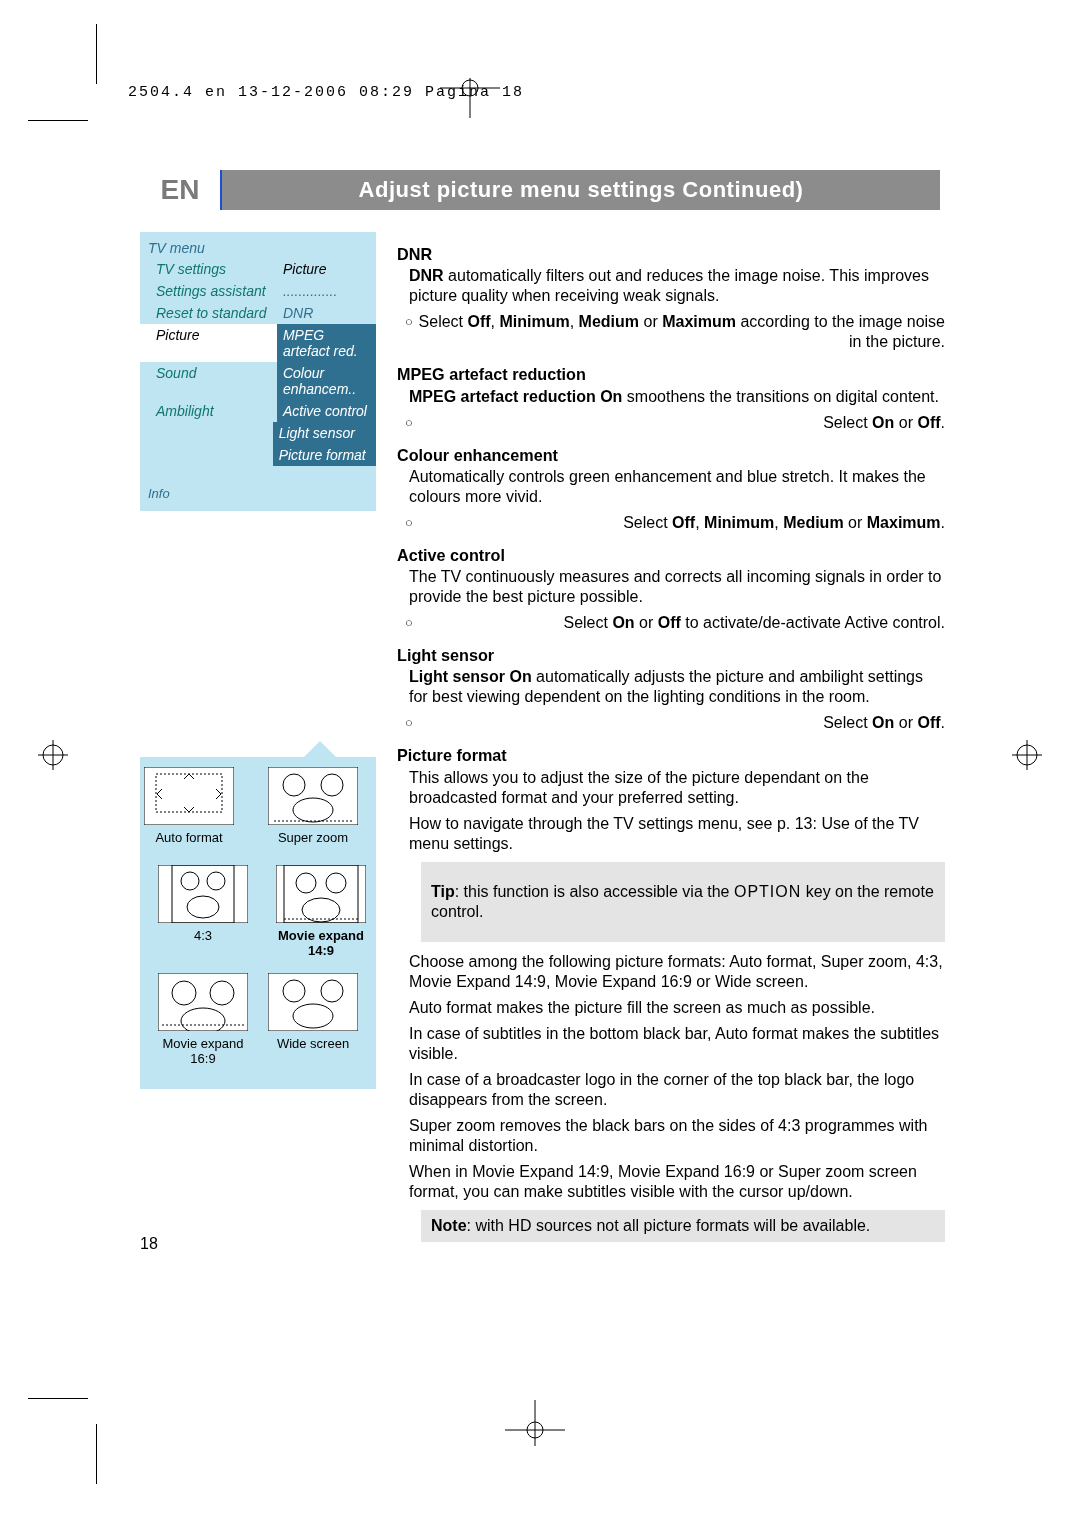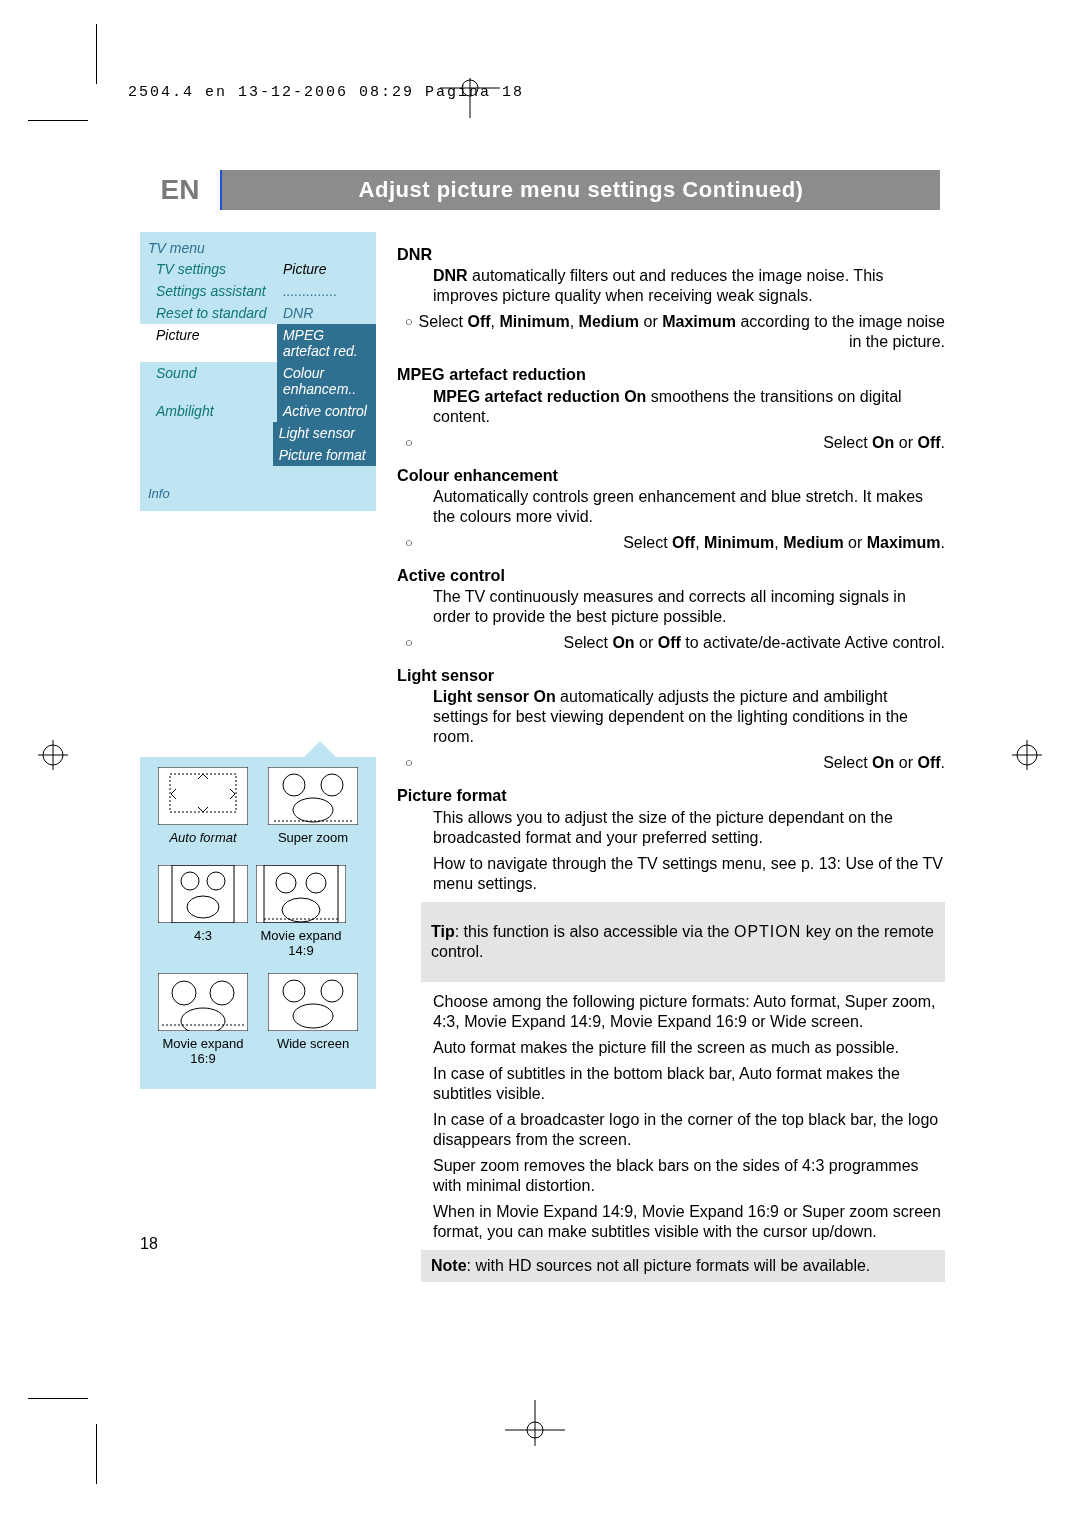--- a/index.html
+++ b/index.html
@@ -57,21 +57,21 @@
   .tv-menu-title { color:#2F6F8F; padding:4px 8px 2px; font-size:14px; }
   .tv-menu-sub { padding-left:16px; }
   .tv-menu-info { color:#2F6F8F; padding:6px 8px; font-size:13px; }
 
   
   .content {
     position:absolute; top:232px; left:397px; width:548px;
     font-size:16px; line-height:1.25;
   }
   .sec-head { font-weight:bold; margin-top:12px; margin-bottom:2px; font-size:16.2px; }
-  .para { margin-left:36px; margin-bottom:6px; }
+  .para { margin-left:12px; margin-bottom:6px; }
   .bullet-row { display:flex; margin-left:4px; margin-bottom:6px; }
   .bullet-mark { width:16px; flex:0 0 16px; font-size:13px; line-height:20px; color:#000; text-align:center; }
   .bullet-text { flex:1;text-align:right; }
   .tipbox {
     background:#E4E4E4; padding:20px 10px; margin:8px 0 10px 24px;
   }
   .notebox {
     background:#E4E4E4; padding:6px 10px; margin:8px 0 0 24px;
   }
 
@@ -161,21 +161,21 @@
   </div>
   <div class="tv-menu-row">
     <div class="tv-menu-left"></div>
     <div class="tv-menu-right sel">Picture format</div>
   </div>
   <div style="height:14px;"></div>
   <div class="tv-menu-info">Info</div>
 </div>
 
 <div class="pf-panel">
-  <div class="pf-cell" style="top:10px; left:14px;font-style:italic;">
+  <div class="pf-cell" style="top:10px; left:0;">
     <svg width="90" height="58" viewBox="0 0 90 58">
       <rect x="0" y="0" width="90" height="58" fill="#fff" stroke="#000"></rect>
       <rect x="12" y="7" width="66" height="38" fill="none" stroke="#000" stroke-dasharray="2,2"></rect>
       <path d="M40 12 l5 -5 l5 5 M40 40 l5 5 l5 -5 M18 22 l-5 5 l5 5 M72 22 l5 5 l-5 5" fill="none" stroke="#000"></path>
     </svg>
     <div class="lbl">Auto format</div>
   </div>
   <div class="pf-cell" style="top:10px; left:124px;">
     <svg width="90" height="58" viewBox="0 0 90 58">
       <rect x="0" y="0" width="90" height="58" fill="#fff" stroke="#000"></rect>
@@ -190,21 +190,21 @@
   <div class="pf-cell" style="top:108px; left:14px;">
     <svg width="90" height="58" viewBox="0 0 90 58">
       <rect x="0" y="0" width="90" height="58" fill="#fff" stroke="#000"></rect>
       <rect x="14" y="0" width="62" height="58" fill="none" stroke="#000"></rect>
       <circle cx="32" cy="16" r="9" fill="none" stroke="#000"></circle>
       <circle cx="58" cy="16" r="9" fill="none" stroke="#000"></circle>
       <ellipse cx="45" cy="42" rx="16" ry="11" fill="none" stroke="#000"></ellipse>
     </svg>
     <div class="lbl">4:3</div>
   </div>
-  <div class="pf-cell" style="top:108px; left:112px;">
+  <div class="pf-cell" style="top:108px; left:132px;font-weight:bold;">
     <svg width="90" height="58" viewBox="0 0 90 58">
       <rect x="0" y="0" width="90" height="58" fill="#fff" stroke="#000"></rect>
       <rect x="8" y="0" width="74" height="58" fill="none" stroke="#000"></rect>
       <circle cx="30" cy="18" r="10" fill="none" stroke="#000"></circle>
       <circle cx="60" cy="18" r="10" fill="none" stroke="#000"></circle>
       <ellipse cx="45" cy="45" rx="19" ry="12" fill="none" stroke="#000"></ellipse>
       <line x1="8" y1="54" x2="82" y2="54" stroke="#000" stroke-dasharray="2,2"></line>
     </svg>
     <div class="lbl">Movie expand 14:9</div>
   </div>

